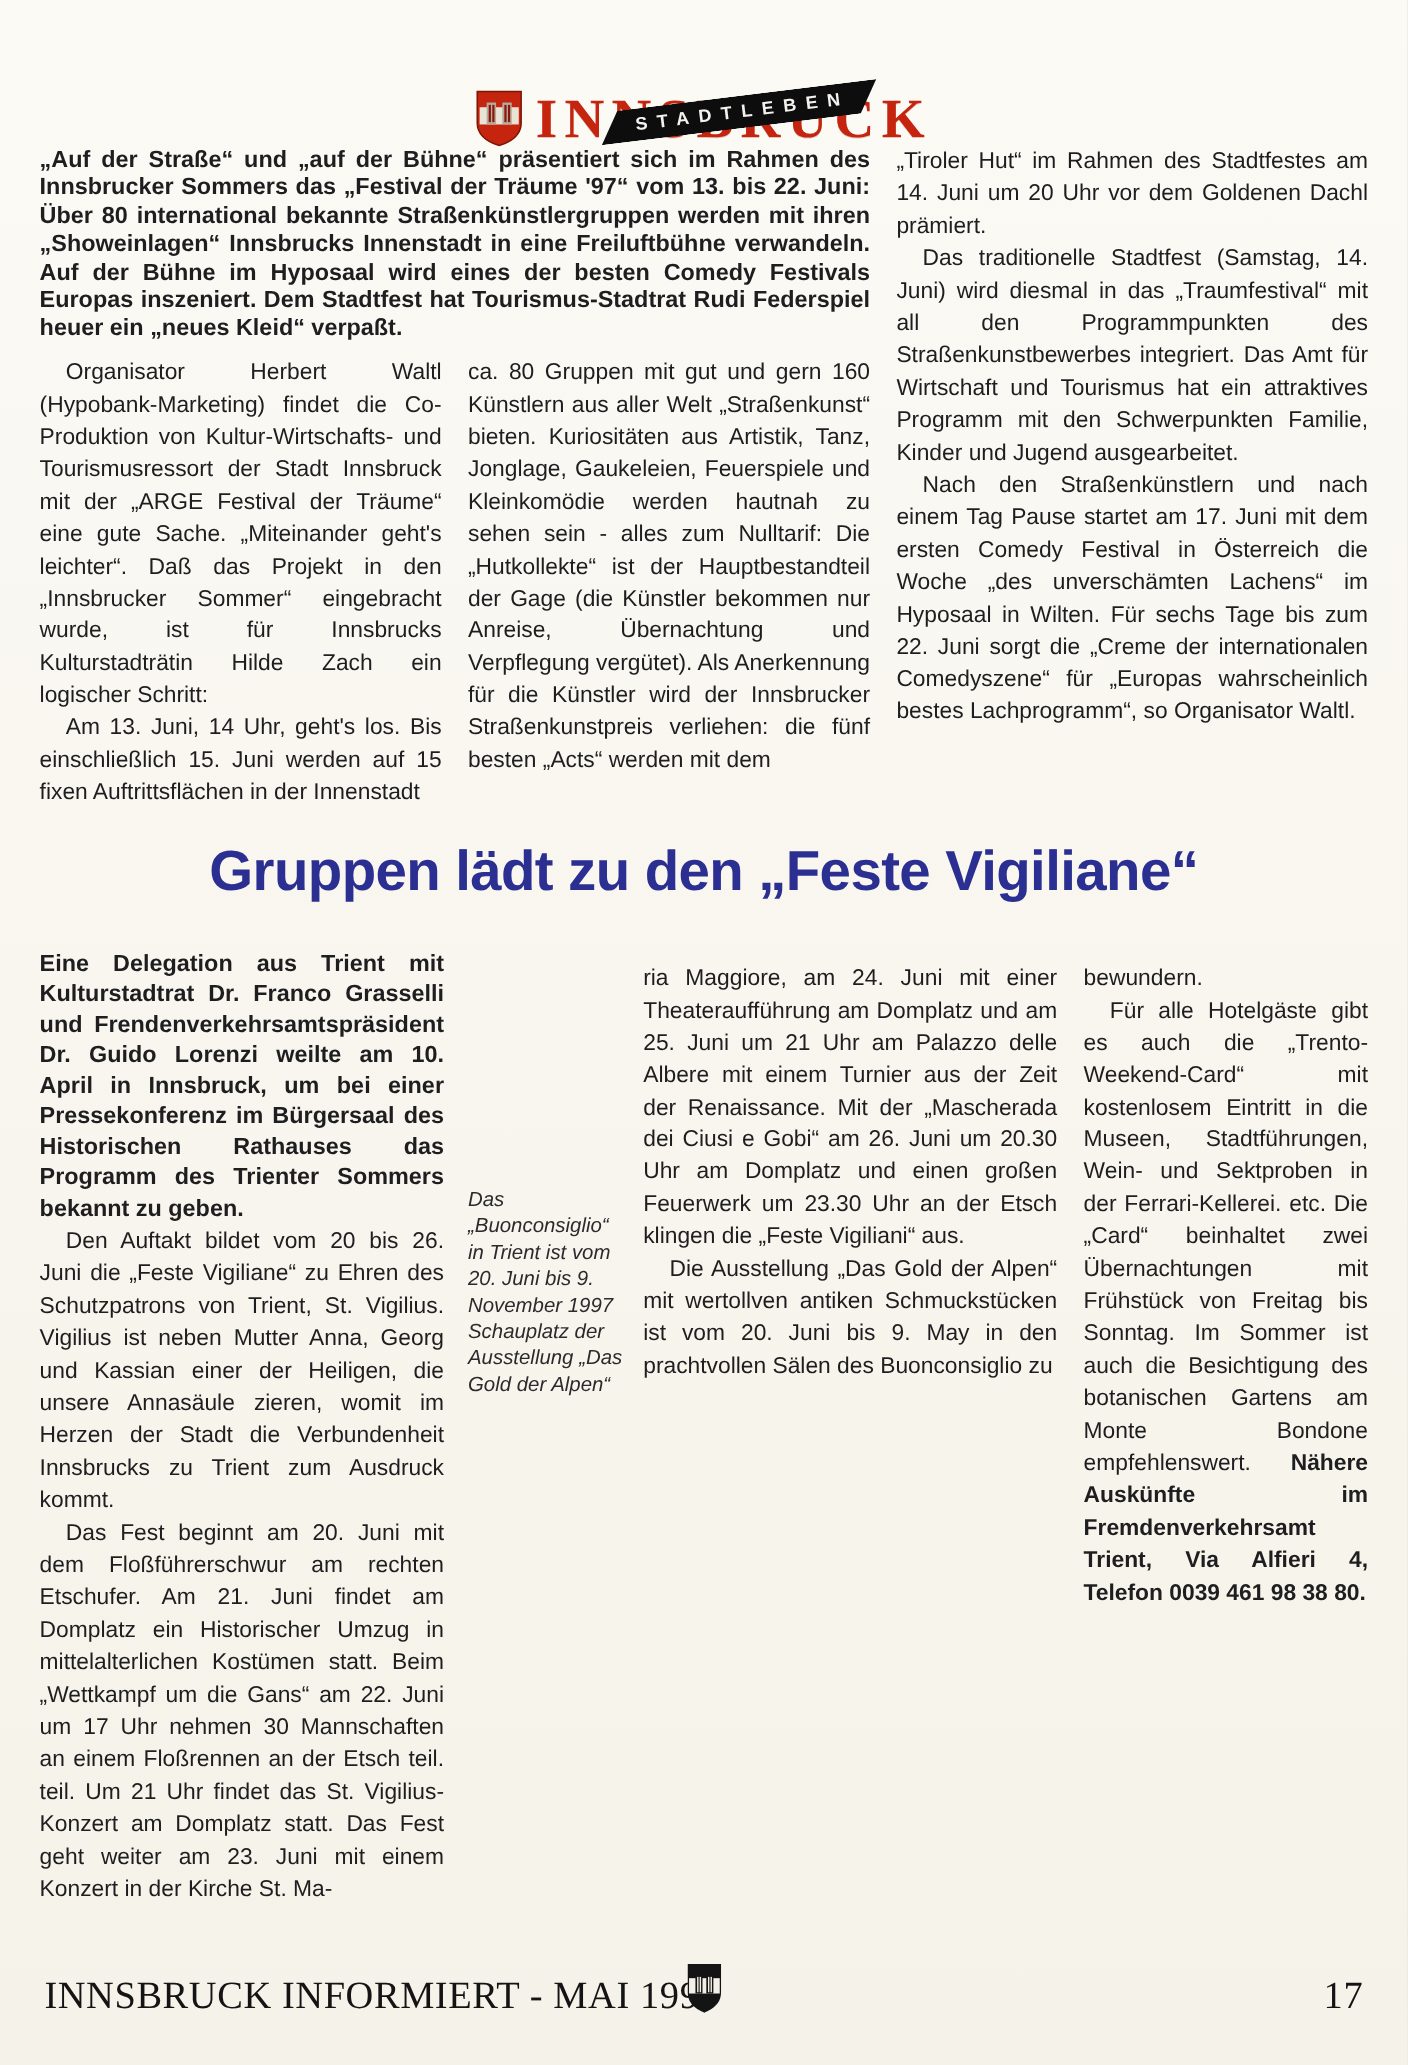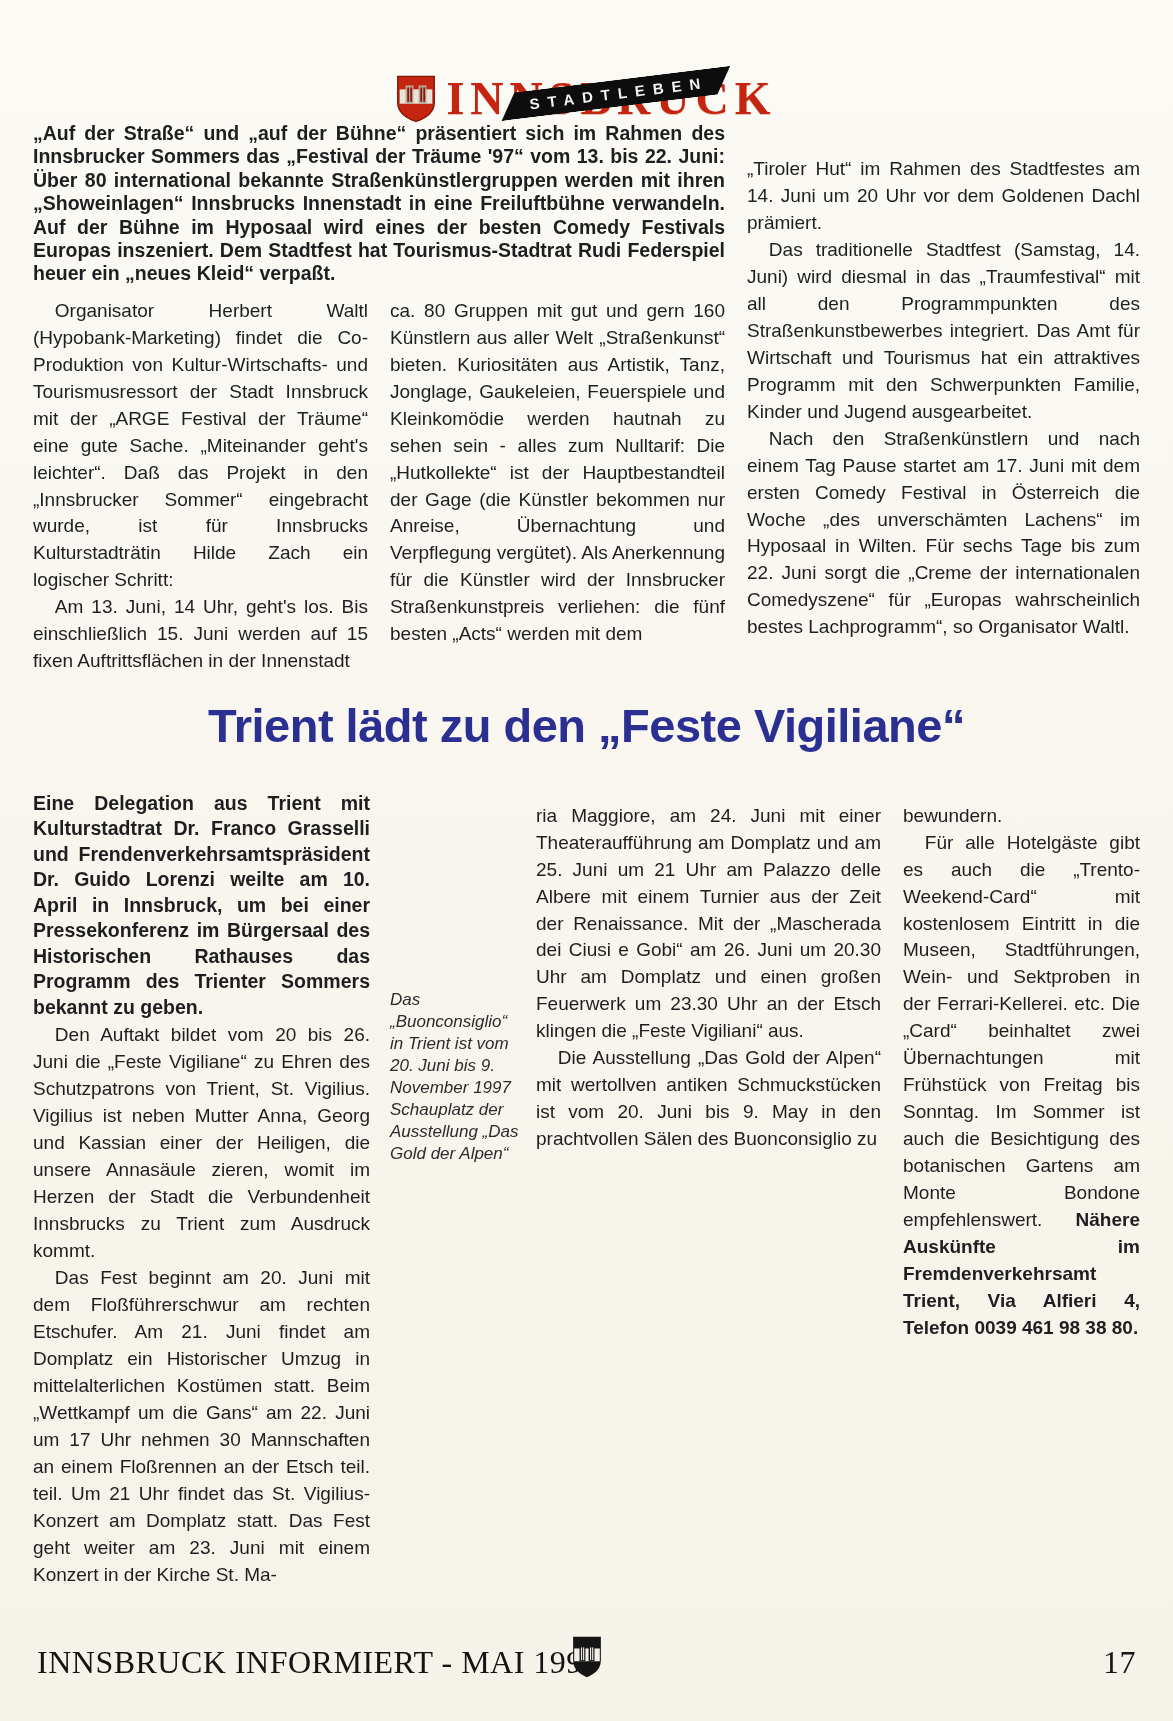--- a/index.html
+++ b/index.html
@@ -21,21 +21,21 @@
   .h1{ text-align:center;font-weight:bold;font-size:56px;line-height:1.1;letter-spacing:-1px;
     margin:12px 0 16px;}
   .h2{ text-align:center;font-weight:bold;font-size:47px;line-height:1.05;letter-spacing:-.5px;
     margin:26px 0 20px;}
   
   .p{margin:0;font-size:19px;line-height:1.42;text-align:justify;}
   .p + .p{margin-top:0;}
   .indent{text-indent:1.15em;}
   .intro{font-weight:bold;font-size:19.5px;line-height:1.2;text-align:justify;margin:0 0 12px;}
   
-  .a1{display:flex;gap:22px;align-items:center;}
+  .a1{display:flex;gap:22px;}
   .a1-main{width:692px;flex:0 0 auto;}
   .a1-cols{display:flex;gap:22px;margin-top:4px;}
   .a1-cols .col{width:335px;flex:0 0 auto;}
   .a1-right{flex:1;}
   
   .a2{display:flex;gap:20px;margin-top:20px;}
   .a2-left{width:337px;flex:0 0 auto;}
   .lead{font-weight:bold;font-size:19.5px;line-height:1.31;text-align:justify;margin:0 0 2px;}
   .a2-right{flex:1;display:flex;flex-direction:row;min-width:0;}
   .a2-top{display:flex;gap:14px;}
@@ -88,21 +88,21 @@
         </div>
       </div>
     </div>
     <div class="a1-right">
       <p class="p">„Tiroler Hut“ im Rahmen des Stadtfestes am 14. Juni um 20 Uhr vor dem Goldenen Dachl prämiert.</p>
       <p class="p indent">Das traditionelle Stadtfest (Samstag, 14. Juni) wird diesmal in das „Traumfestival“ mit all den Programmpunkten des Straßenkunstbewerbes integriert. Das Amt für Wirtschaft und Tourismus hat ein attraktives Programm mit den Schwerpunkten Familie, Kinder und Jugend ausgearbeitet.</p>
       <p class="p indent">Nach den Straßenkünstlern und nach einem Tag Pause startet am 17. Juni mit dem ersten Comedy Festival in Österreich die Woche „des unverschämten Lachens“ im Hyposaal in Wilten. Für sechs Tage bis zum 22. Juni sorgt die „Creme der internationalen Comedyszene“ für „Europas wahrscheinlich bestes Lachprogramm“, so Organisator Waltl.</p>
     </div>
   </div>
 
-  <div class="h2" style="color:#2b2f92;">Trient lädt zu den „Feste Vigiliane“</div>
+  <div class="h2" style="color:#2b2f92;">Gruppen lädt zu den „Feste Vigiliane“</div>
 
   <div class="a2">
     <div class="a2-left">
       <p class="lead">Eine Delegation aus Trient mit Kulturstadtrat Dr. Franco Grasselli und Frendenverkehrsamtspräsident Dr. Guido Lorenzi weilte am 10. April in Innsbruck, um bei einer Pressekonferenz im Bürgersaal des Historischen Rathauses das Programm des Trienter Sommers bekannt zu geben.</p>
       <p class="p indent">Den Auftakt bildet vom 20 bis 26. Juni die „Feste Vigiliane“ zu Ehren des Schutzpatrons von Trient, St. Vigilius. Vigilius ist neben Mutter Anna, Georg und Kassian einer der Heiligen, die unsere Annasäule zieren, womit im Herzen der Stadt die Verbundenheit Innsbrucks zu Trient zum Ausdruck kommt.</p>
       <p class="p indent">Das Fest beginnt am 20. Juni mit dem Floßführerschwur am rechten Etschufer. Am 21. Juni findet am Domplatz ein Historischer Umzug in mittelalterlichen Kostümen statt. Beim „Wettkampf um die Gans“ am 22. Juni um 17 Uhr nehmen 30 Mannschaften an einem Floßrennen an der Etsch teil. teil. Um 21 Uhr findet das St. Vigilius-Konzert am Domplatz statt. Das Fest geht weiter am 23. Juni mit einem Konzert in der Kirche St. Ma-</p>
     </div>
 
     <div class="a2-right">
       <div class="a2-top">

